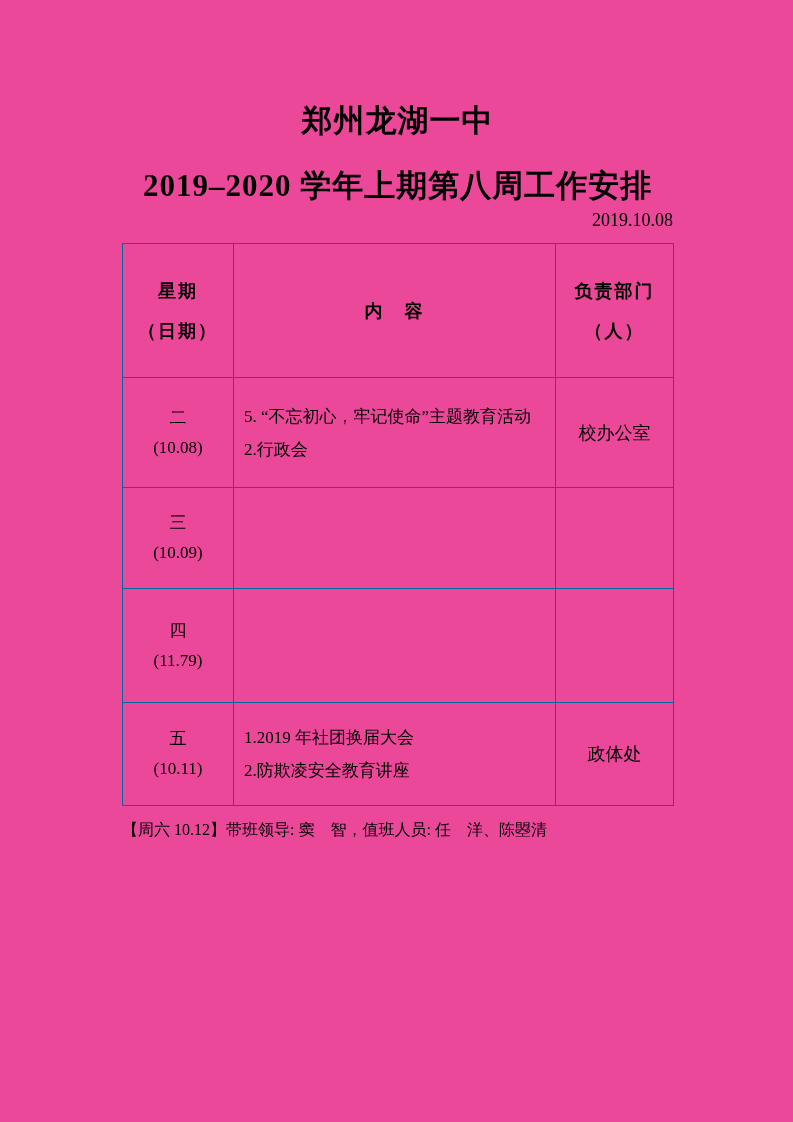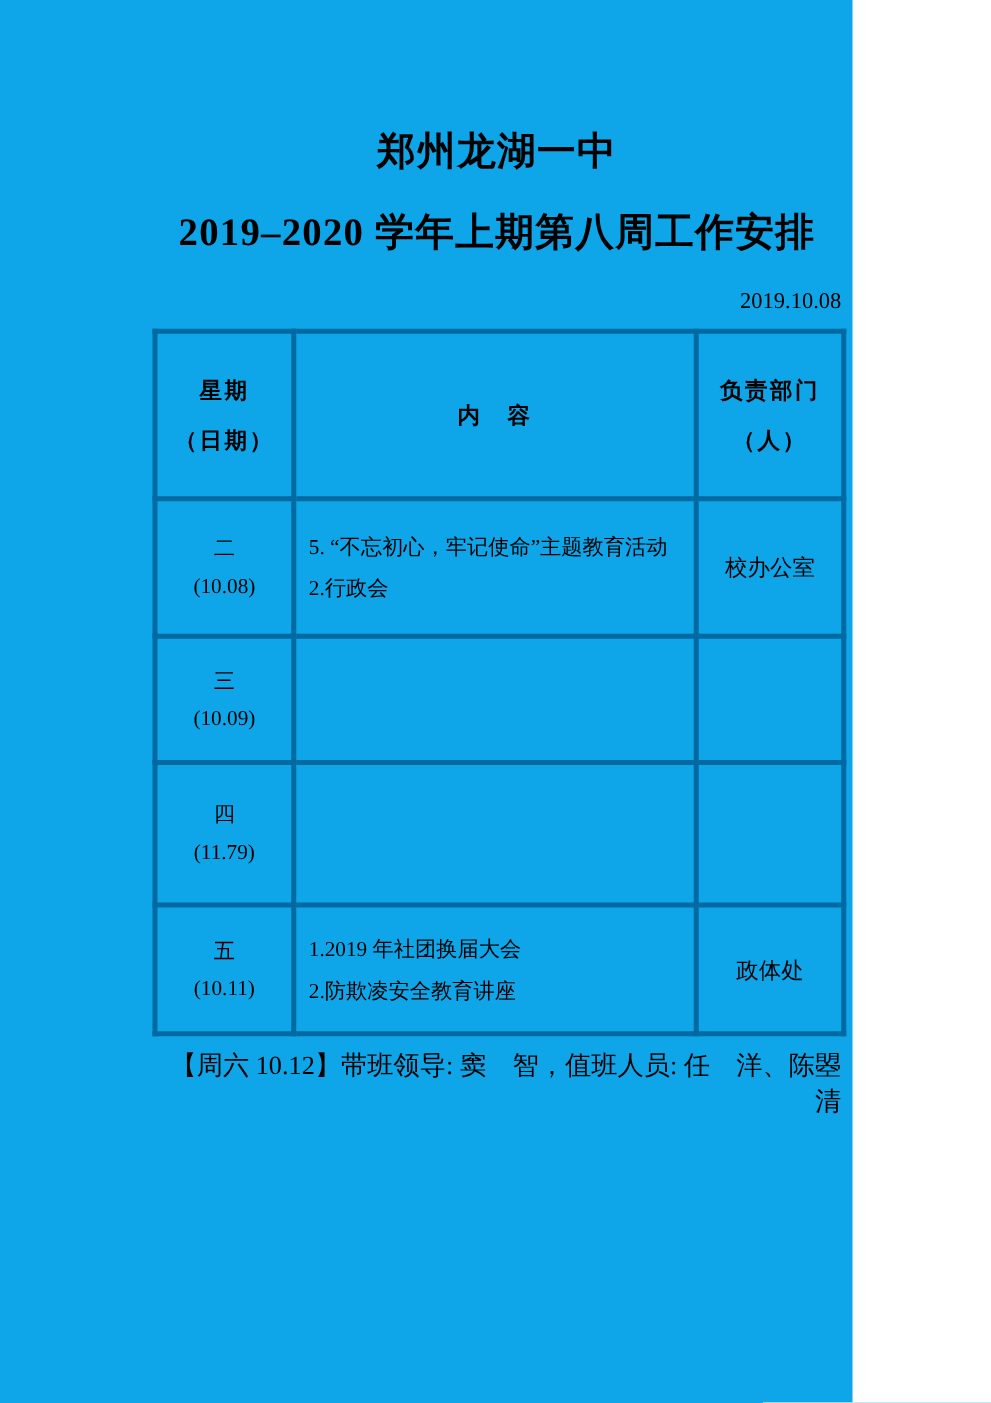--- a/index.html
+++ b/index.html
@@ -5,22 +5,22 @@
   * { margin: 0; padding: 0; box-sizing: border-box; }
   html, body { background: #ffffff; }
   body {
     width: 793px; height: 1122px;
     font-family: "Liberation Serif", "DejaVu Serif", serif;
     color: #000000;
     position: relative;
     overflow: hidden;
   }
   .page {
-    width: 682px; height: 1122px;
-    background: #0ea5e9;
+    width: 793px; height: 1122px;
+    background: #ec4899;
     position: relative;
   }
   .content {
     position: absolute;
     left: 122px; top: 0;
     width: 551px;
     padding-top: 98px;
   }
   .doc-title {
     text-align: center;
@@ -34,30 +34,29 @@
     font-size: 31px;
     font-weight: bold;
     line-height: 44px;
     margin-top: 20px;
     letter-spacing: 1px;
   }
   .doc-date {
     text-align: right;
     font-size: 18px;
     line-height: 24px;
-    margin-top: 20px;
   }
   table.schedule {
     margin-top: 11px;
     width: 551px;
     border-collapse: collapse;
     table-layout: fixed;
   }
   table.schedule th, table.schedule td {
-    border: 4px solid #0369a1;
+    border: 1px solid #0369a1;
     vertical-align: middle;
     font-weight: normal;
   }
   tr.hdr    { height: 134px; }
   tr.row-0  { height: 110px; }
   tr.row-1  { height: 101px; }
   tr.row-2  { height: 114px; }
   tr.row-3  { height: 103px; }
   th.col-day, td.col-day   { width: 111px; text-align: center; }
   th.col-content           { width: 322px; text-align: center; }
@@ -80,24 +79,23 @@
   .content-item { font-size: 17px; line-height: 33px; }
   .dept-text { font-size: 18px; }
   .weekend {
     margin-top: 7px;
   }
   .weekend-label {
     font-size: 16px;
     line-height: 20px;
   }
   .weekend-line {
-    font-size: 21px;
+    font-size: 16px;
     line-height: 29px;
     margin-top: 9px;
-    text-align: right;
   }
 </style>
 </head>
 <body>
 
 <div class="page">
   <div class="content">
 
     <div class="doc-title">郑州龙湖一中</div>
     <div class="doc-subtitle">2019–2020 学年上期第八周工作安排</div>

